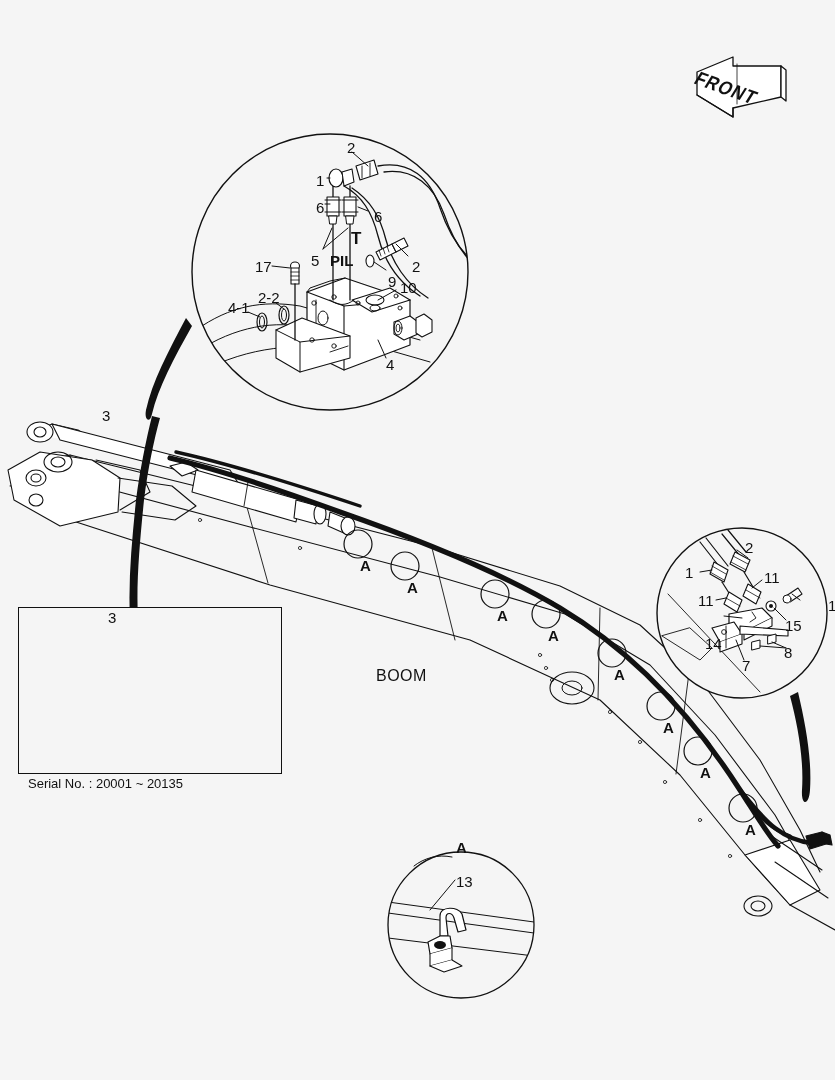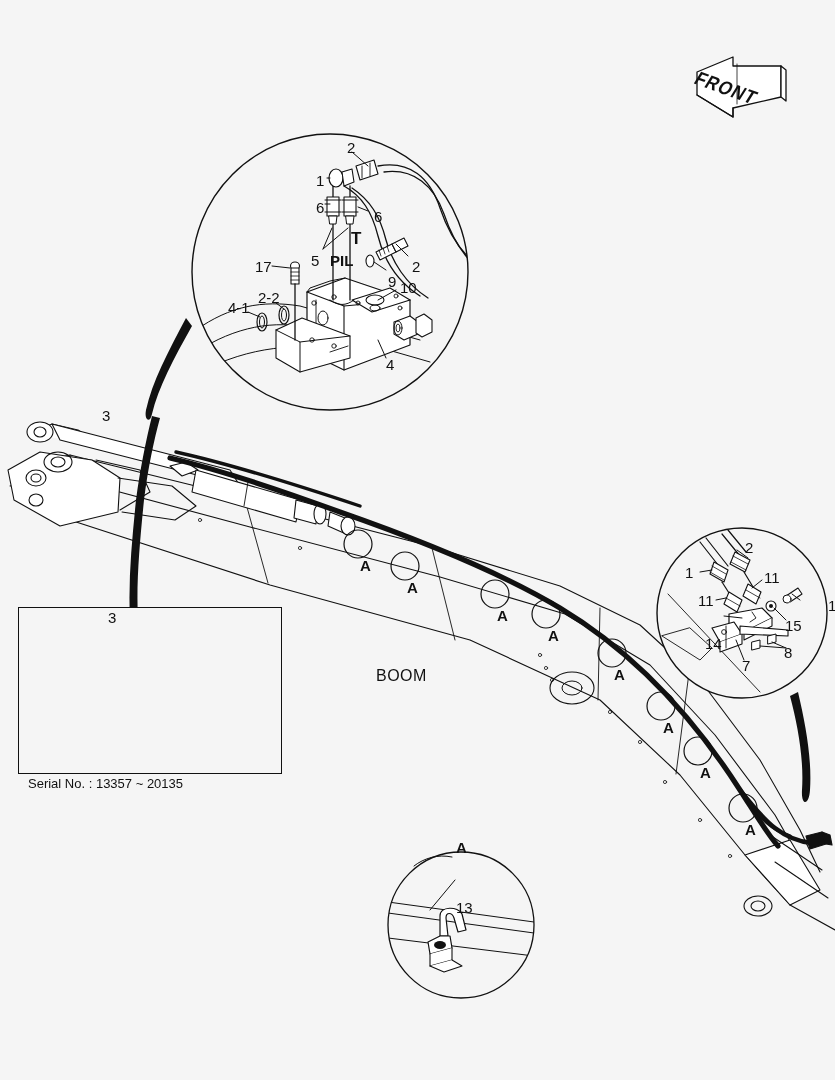--- a/index.html
+++ b/index.html
@@ -353,21 +353,21 @@
       </g>
     </g>
   </svg>
 
   <div class="front-wrap">
     <span class="front-text">FRONT</span>
   </div>
 
   <div class="inset-box"></div>
   <div class="lbl" style="left:108px;top:610px;">3</div>
-  <div class="lbl serial" style="left:28px;top:777px;">Serial No. : 13357 ~ 20135</div>
+  <div class="lbl serial" style="left:28px;top:777px;">Serial No. : 20001 ~ 20135</div>
 
   <div class="lbl boom" style="left:376px;top:668px;">BOOM</div>
   <div class="lbl" style="left:102px;top:408px;">3</div>
 
   <div class="lbl amark" style="left:360px;top:558px;">A</div>
   <div class="lbl amark" style="left:407px;top:580px;">A</div>
   <div class="lbl amark" style="left:497px;top:608px;">A</div>
   <div class="lbl amark" style="left:548px;top:628px;">A</div>
   <div class="lbl amark" style="left:614px;top:667px;">A</div>
   <div class="lbl amark" style="left:663px;top:720px;">A</div>
@@ -393,15 +393,15 @@
   <div class="lbl" style="left:685px;top:565px;">1</div>
   <div class="lbl" style="left:764px;top:570px;">11</div>
   <div class="lbl" style="left:698px;top:593px;">11</div>
   <div class="lbl" style="left:705px;top:636px;">14</div>
   <div class="lbl" style="left:828px;top:598px;">15</div>
   <div class="lbl" style="left:785px;top:618px;">15</div>
   <div class="lbl" style="left:742px;top:658px;">7</div>
   <div class="lbl" style="left:784px;top:645px;">8</div>
 
   <div class="lbl amark" style="left:456px;top:840px;">A</div>
-  <div class="lbl" style="left:456px;top:900px;">13</div>
+  <div class="lbl" style="left:456px;top:874px;">13</div>
 
 </div>
 
 </body></html>

